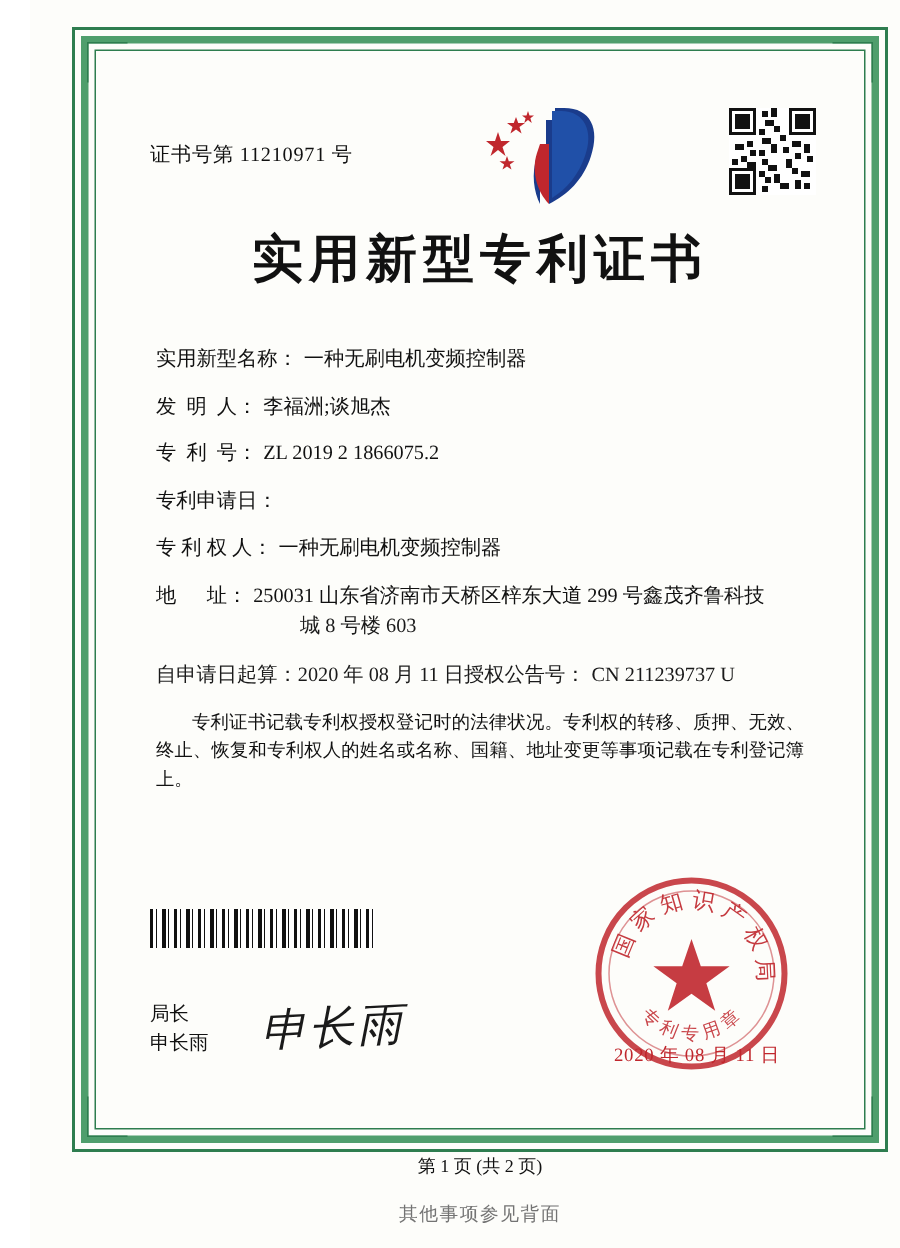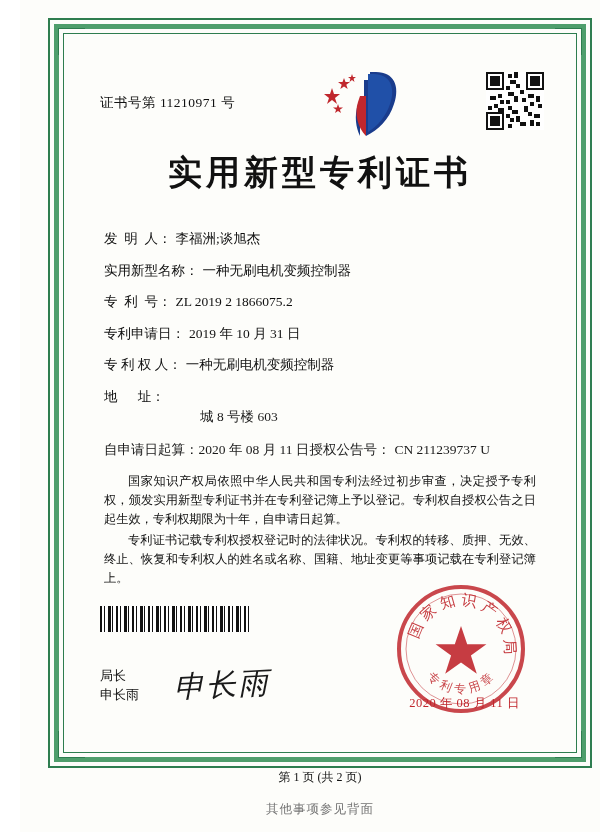--- a/index.html
+++ b/index.html
@@ -233,59 +233,58 @@
           </g>
         </svg>
       </div>
     </div>
 
     <div class="title">实用新型专利证书</div>
 
     <div class="fields">
 
       <div class="field">
+        <span class="lab">实用新型名称：</span>
+        <span class="val">一种无刷电机变频控制器</span>
+      </div>
+
+      <div class="field">
         <span class="lab">发  明  人：</span>
         <span class="val">李福洲;谈旭杰</span>
       </div>
 
       <div class="field">
-        <span class="lab">实用新型名称：</span>
-        <span class="val">一种无刷电机变频控制器</span>
-      </div>
-
-      <div class="field">
         <span class="lab">专  利  号：</span>
         <span class="val">ZL 2019 2 1866075.2</span>
       </div>
 
       <div class="field">
         <span class="lab">专利申请日：</span>
-        <span class="val">2019 年 10 月 31 日</span>
       </div>
 
       <div class="field">
         <span class="lab">专 利 权 人：</span>
         <span class="val">一种无刷电机变频控制器</span>
       </div>
 
       <div class="field">
         <span class="lab">地      址：</span>
+        <span class="val">250031  山东省济南市天桥区梓东大道 299 号鑫茂齐鲁科技</span>
       </div>
       <div class="addr-second">城 8 号楼 603</div>
 
       <div class="field-inline">
         <span class="lab">自申请日起算：</span>
         <span class="val">2020 年 08 月 11 日</span>
         <span class="lab">授权公告号：</span>
         <span class="val2" style="padding-left:4px">CN 211239737 U</span>
       </div>
     </div>
 
     <div class="para">
-      <p>国家知识产权局依照中华人民共和国专利法经过初步审查，决定授予专利权，颁发实用新型专利证书并在专利登记簿上予以登记。专利权自授权公告之日起生效，专利权期限为十年，自申请日起算。</p>
       <p>专利证书记载专利权授权登记时的法律状况。专利权的转移、质押、无效、终止、恢复和专利权人的姓名或名称、国籍、地址变更等事项记载在专利登记簿上。</p>
     </div>
 
     <div class="barcode"></div>
 
     <div class="sign-block">
       <div>局长</div>
       <div>申长雨</div>
     </div>
     <div class="signature">申长雨</div>

